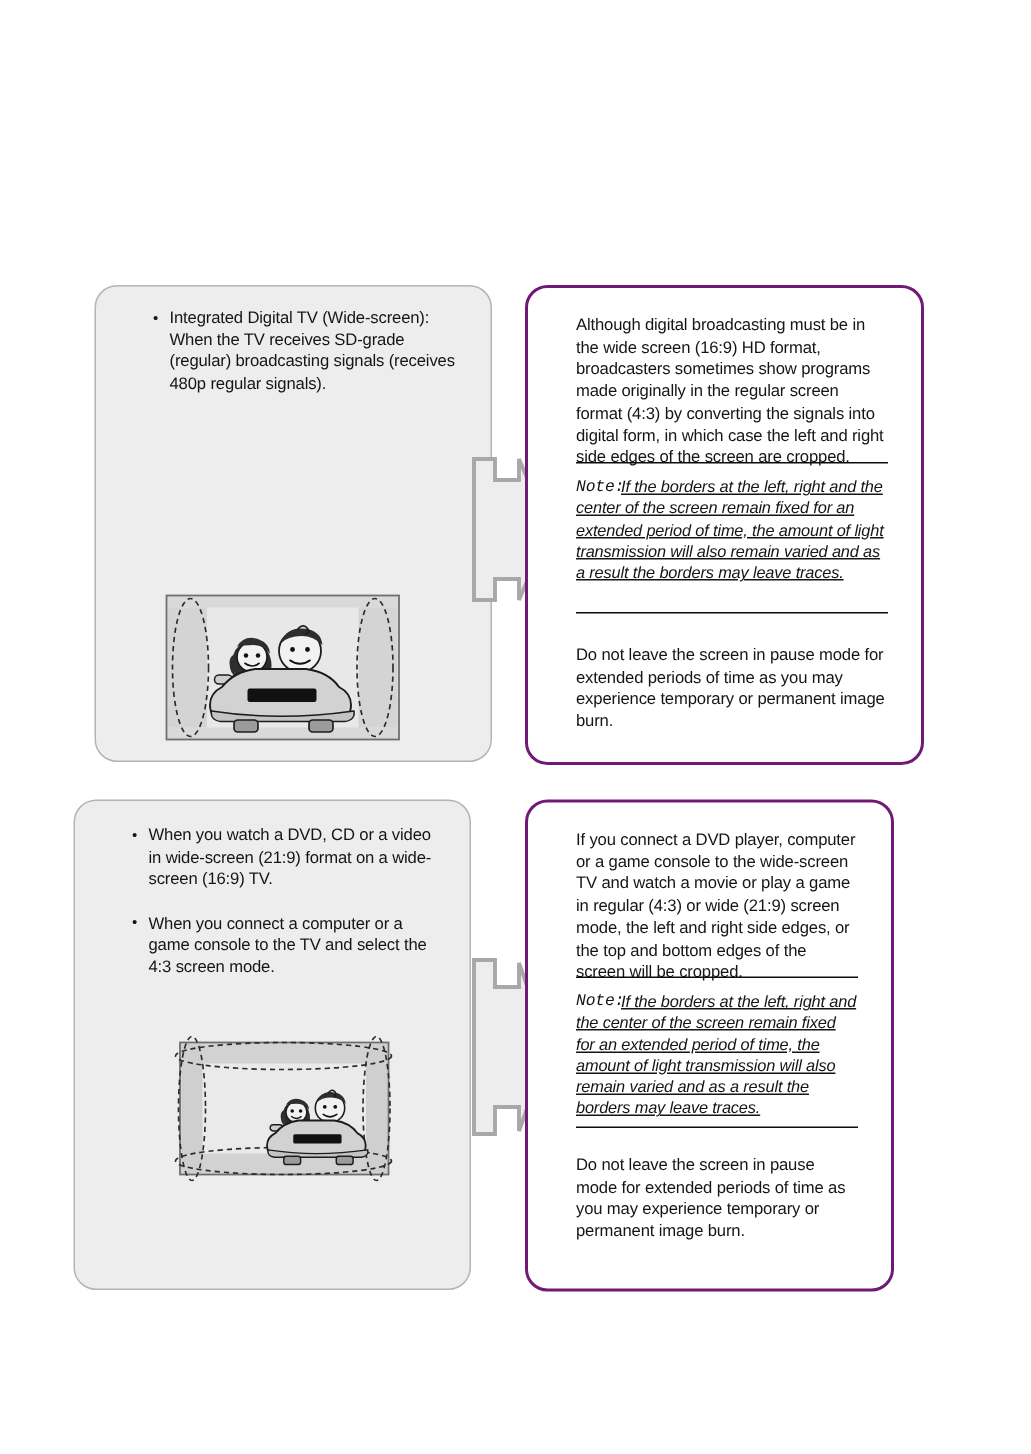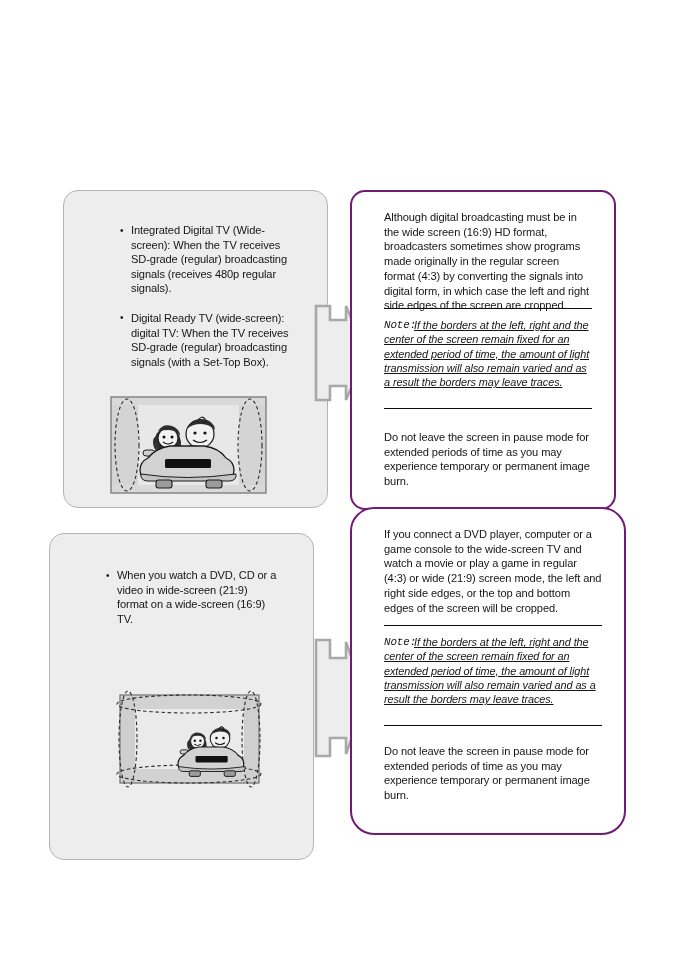--- a/index.html
+++ b/index.html
@@ -32,25 +32,25 @@
     border: 1px solid #b4b4b4;
   }
   .panel-right {
     background: #ffffff;
     border: 2px solid #701a75;
   }
 
   #panel-left-top    { left: 63px;  top: 190px; width: 265px; height: 318px; }
   #panel-right-top   { left: 350px; top: 190px; width: 266px; height: 320px; }
   #panel-left-bottom { left: 49px;  top: 533px; width: 265px; height: 327px; }
-  #panel-right-bottom{ left: 350px; top: 507px; width: 276px; height: 328px; border-radius: 24px; }
+  #panel-right-bottom{ left: 350px; top: 533px; width: 246px; height: 328px; }
 
   
   .bullet-list {
-    margin: 18px;
+    margin: 0;
     padding: 0;
     list-style: none;
     position: absolute;
     left: 38px;
     right: 18px;
   }
   #panel-left-top .bullet-list  { top: 14px; }
   #panel-left-bottom .bullet-list { top: 16px; }
 
   .bullet-item {
@@ -147,21 +147,20 @@
 </style>
 </head>
 <body>
 
 <div class="page">
 
   <div class="panel panel-left" id="panel-left-top">
 
     <ul class="bullet-list">
       <li class="bullet-item">Integrated Digital TV (Wide-screen): When the TV receives SD-grade (regular) broadcasting signals (receives 480p regular signals).</li>
-      <li class="bullet-item">Digital Ready TV (wide-screen): digital TV: When the TV receives SD-grade (regular) broadcasting signals (with a Set-Top Box).</li>
     </ul>
   </div>
 
   <div class="illus" id="illus-top">
     <svg viewBox="0 0 157 98" xmlns="http://www.w3.org/2000/svg">
 
       <rect x="1" y="1" width="155" height="96" fill="#d9d9d9" stroke="#6f6f6f" stroke-width="1.2"></rect>
 
       <rect x="2" y="9" width="153" height="80" fill="#e8e8e8"></rect>
 
@@ -233,20 +232,21 @@
 
     <div class="rp-inner rp-top-tail">
       <p class="body-para">Do not leave the screen in pause mode for extended periods of time as you may experience temporary or permanent image burn.</p>
     </div>
   </div>
 
   <div class="panel panel-left" id="panel-left-bottom">
 
     <ul class="bullet-list">
       <li class="bullet-item">When you watch a DVD, CD or a video in wide-screen (21:9) format on a wide-screen (16:9) TV.</li>
+      <li class="bullet-item">When you connect a computer or a game console to the TV and select the 4:3 screen mode.</li>
     </ul>
   </div>
 
   <div class="illus" id="illus-bottom">
     <svg viewBox="0 0 155 106" xmlns="http://www.w3.org/2000/svg">
 
       <rect x="8" y="9" width="139" height="88" fill="#d9d9d9" stroke="#6f6f6f" stroke-width="1.2"></rect>
 
       <rect x="22" y="22" width="111" height="62" fill="#eaeaea"></rect>
 

